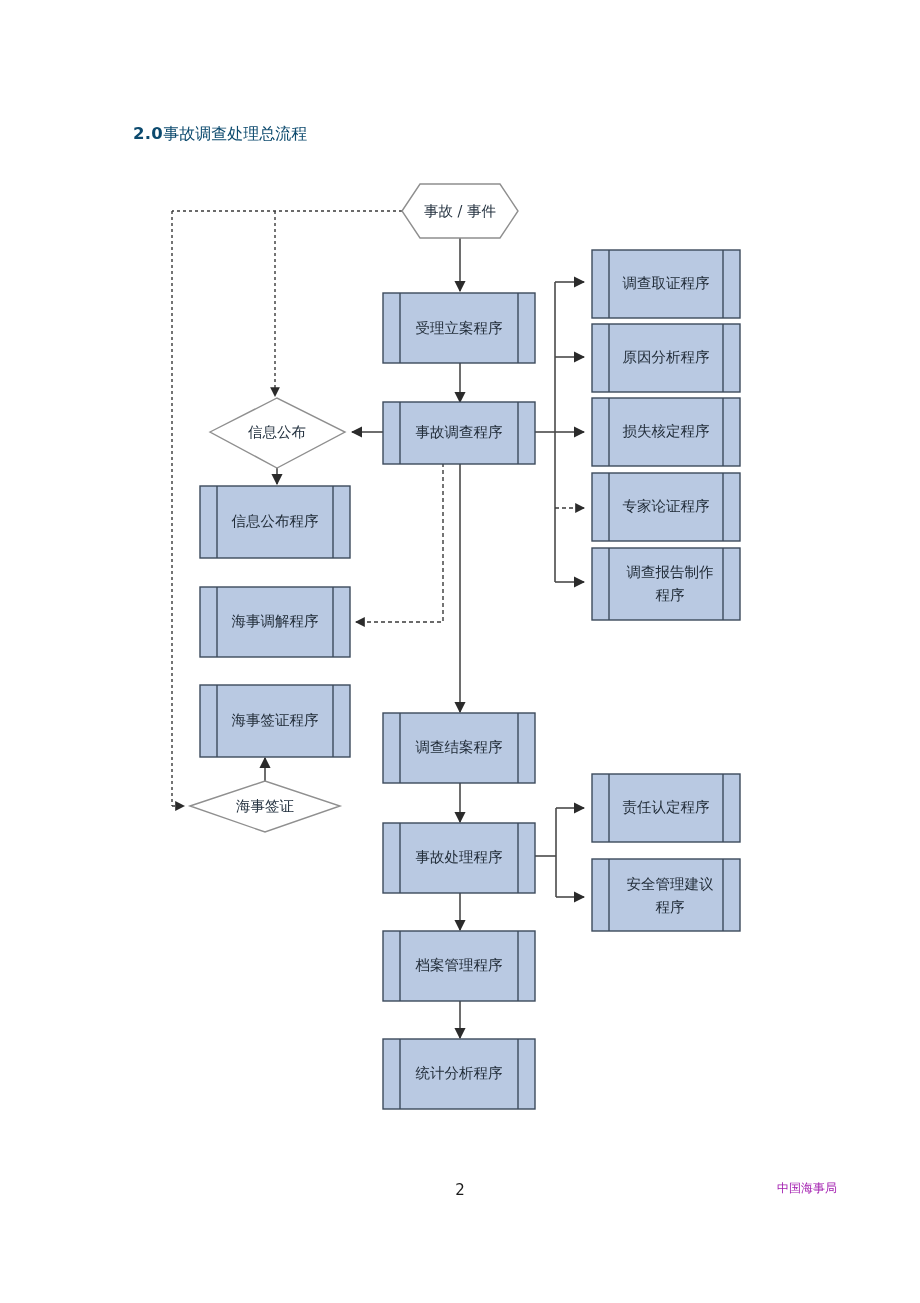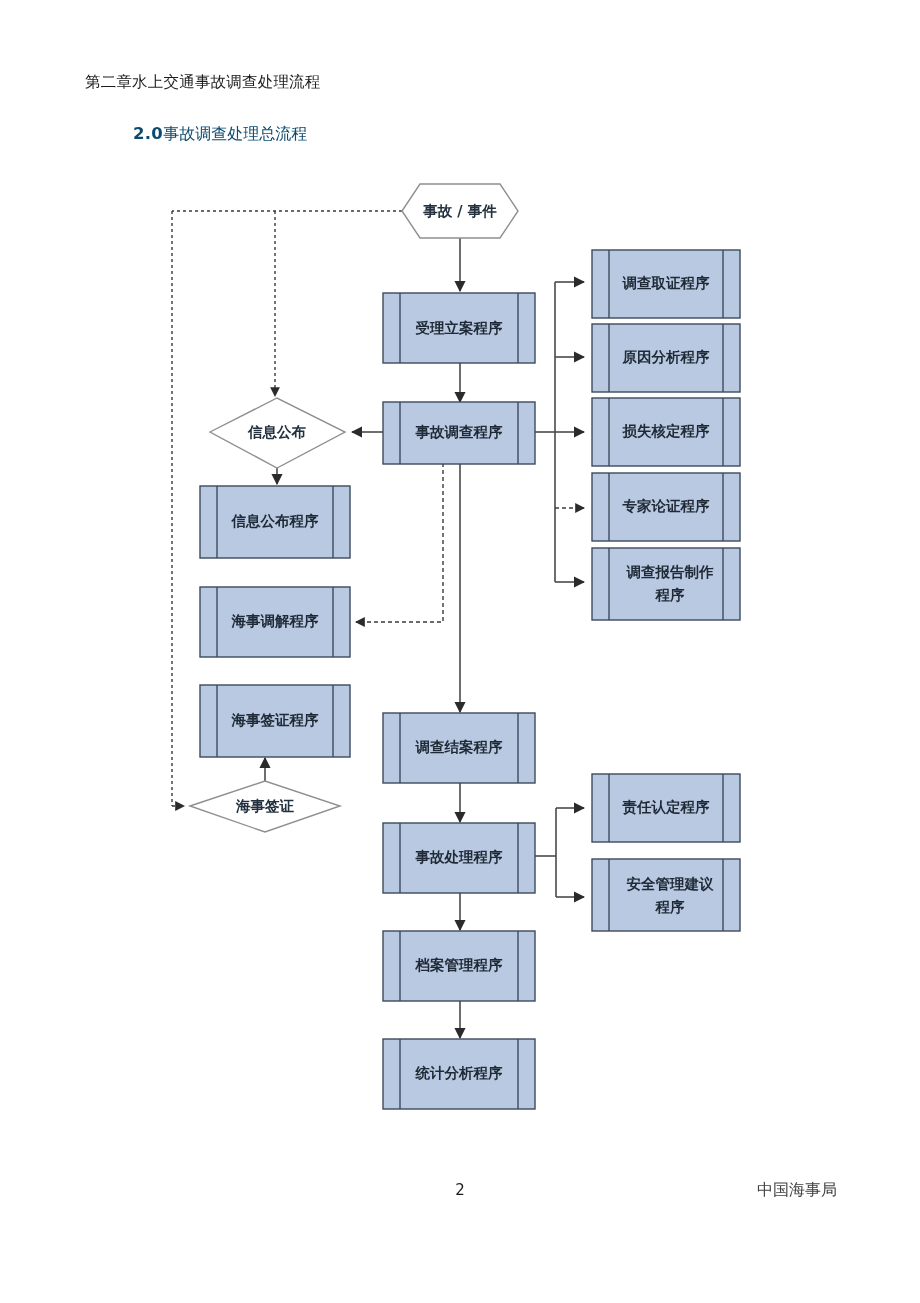--- a/index.html
+++ b/index.html
@@ -22,46 +22,45 @@
     position:absolute;left:133px;top:124px;
     font-size:16px;white-space:nowrap;
     font-family:"DejaVu Serif","Liberation Serif",serif;
     color:#0c4a6e;
   }
   .hdr-section .num{
     font-family:"DejaVu Sans","Liberation Sans",sans-serif;
     font-weight:bold;font-size:16.5px;letter-spacing:.3px;
   }
 
-  .diagram{position:absolute;left:0;top:150px;width:920px;height:990px;font-weight:bold;}
+  .diagram{position:absolute;left:0;top:150px;width:920px;height:990px;}
   svg{display:block;overflow:visible;}
 
   .foot-page{
     position:absolute;left:0;top:1181px;width:920px;
     text-align:center;font-size:15px;
     font-family:"DejaVu Sans","Liberation Sans",sans-serif;
     color:#1b1b1b;
   }
   .foot-org{
     position:absolute;right:83px;top:1180px;
-    font-size:16px;
+    font-size:12px;
     font-family:Liberation Mono, monospace;
-    color:#404040;white-space:nowrap;
+    color:#a21caf;white-space:nowrap;
   }
 
   text{font-family:"DejaVu Serif","Liberation Serif",serif;fill:#23313f;}
   .node-label{font-size:14.5px;text-anchor:middle;dominant-baseline:middle;}
   .node-label.dark{fill:#1f2a36;}
 </style>
 </head>
 <body>
 
 <div class="page">
 
-  <div class="hdr-chapter">第二章水上交通事故调查处理流程</div>
 
   <div class="hdr-section"><span class="num">2.0</span><span>事故调查处理总流程</span></div>
 
   <div class="diagram">
   <svg width="920" height="990" viewBox="0 0 920 990" xmlns="http://www.w3.org/2000/svg">
     <defs>
       <marker id="arrow" viewBox="0 0 10 10" refX="9" refY="5" markerWidth="7" markerHeight="7" orient="auto-start-reverse">
         <path d="M0,0 L10,5 L0,10 z" fill="#2b2b2b"></path>
       </marker>
       <marker id="arrowd" viewBox="0 0 10 10" refX="9" refY="5" markerWidth="7" markerHeight="7" orient="auto-start-reverse">

